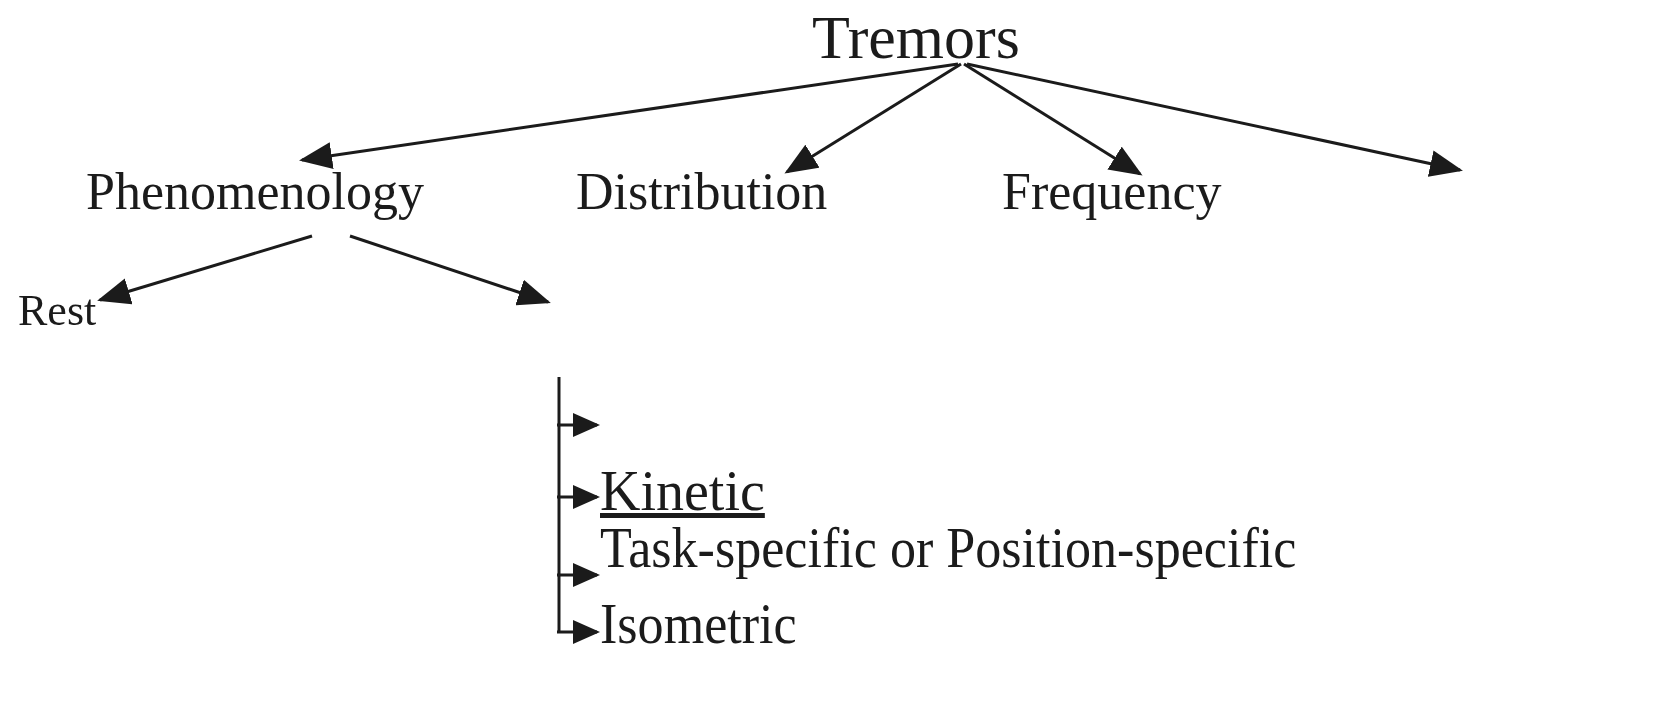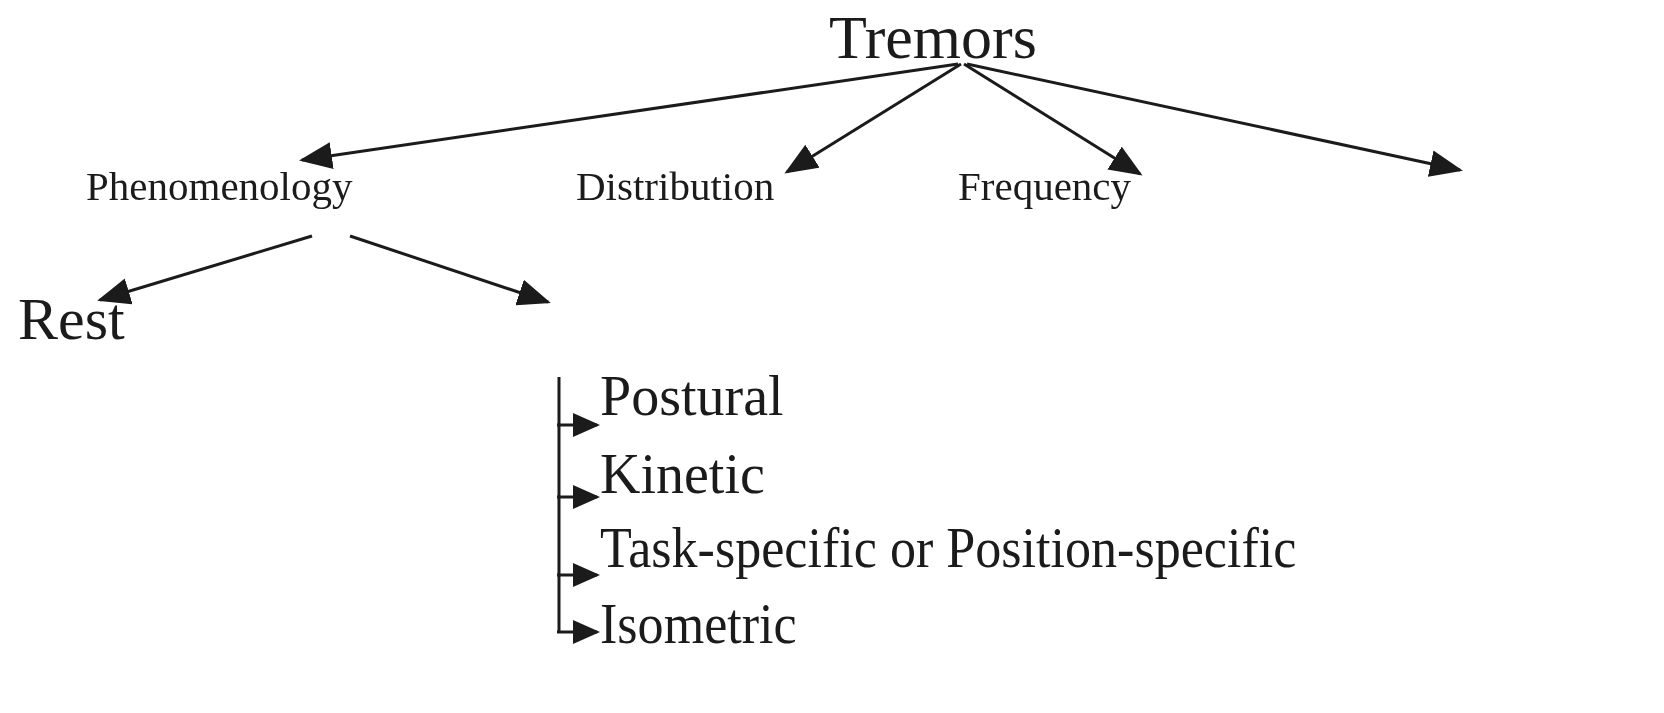--- a/index.html
+++ b/index.html
@@ -31,45 +31,44 @@
     line-height: 1;
     color: #1b1b1b;
     font-family: "Liberation Serif", "DejaVu Serif", serif;
     font-weight: 400;
   }
   
   .lv-root {
     font-size: 62px;
     left: 812px;
     top: 6px;
-    margin-left: 17px;
   }
   
   .lv1 {
-    font-size: 41px;
+    font-size: 52px;
     top: 166px;
   }
   .lv1-phenomenology { left: 86px; }
   .lv1-distribution  { left: 576px; }
-  .lv1-frequency     { left: 958px; }
+  .lv1-frequency     { left: 1002px; }
   .lv1-ethiology     { left: 1284px; }
   
   .lv2 {
-    font-size: 60px;
+    font-size: 44px;
     top: 289px;
   }
   .lv2-rest   { left: 18px; }
   .lv2-action { left: 463px; }
   
   .lv3 {
     font-size: 56px;
     left: 600px;
   }
   .lv3-postural  { top: 368px; }
-  .lv3-kinetic   { top: 446px; }
+  .lv3-kinetic   { top: 463px; text-decoration: underline; }
   .lv3-task      { top: 520px; transform: scaleX(0.93); transform-origin: left center; }
   .lv3-isometric { top: 596px; transform: scaleX(0.93); transform-origin: left center; }
 </style>
 </head>
 <body>
 
 <div id="canvas">
 
   <svg id="arrow-layer" viewBox="0 0 1664 713">
     <defs>
@@ -105,18 +104,17 @@
   </svg>
 
   <div class="node-label lv-root">Tremors</div>
 
   <div class="node-label lv1 lv1-phenomenology">Phenomenology</div>
   <div class="node-label lv1 lv1-distribution">Distribution</div>
   <div class="node-label lv1 lv1-frequency">Frequency</div>
 
   <div class="node-label lv2 lv2-rest">Rest</div>
 
-  <div class="node-label lv3 lv3-postural">Postural</div>
   <div class="node-label lv3 lv3-kinetic">Kinetic</div>
   <div class="node-label lv3 lv3-task">Task-specific or Position-specific</div>
   <div class="node-label lv3 lv3-isometric">Isometric</div>
 
 </div>
 
 </body></html>

